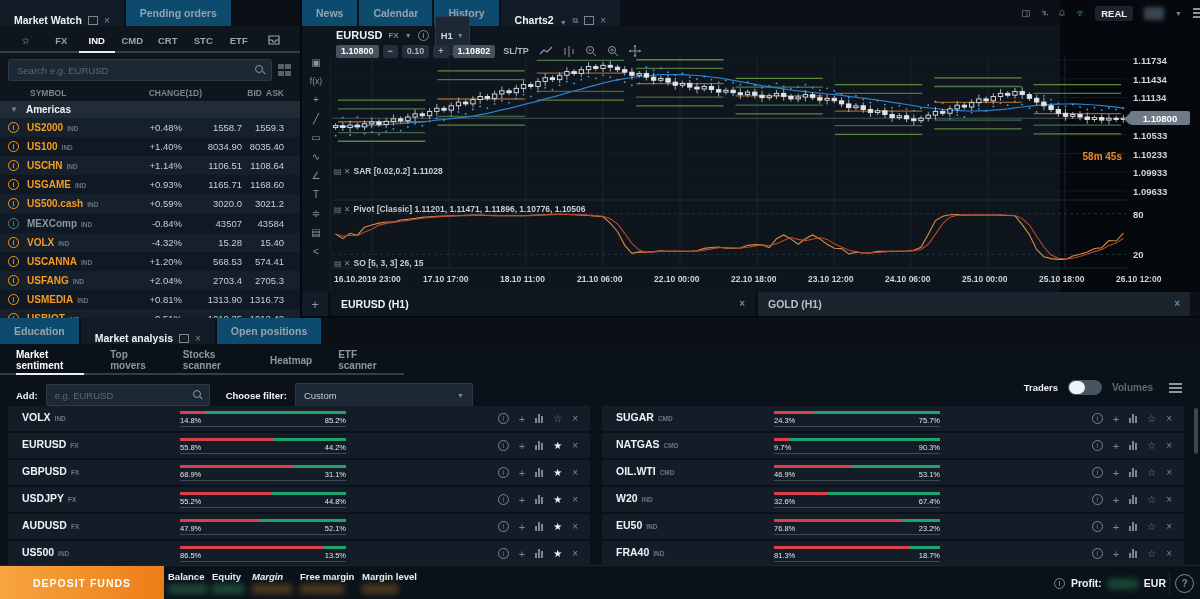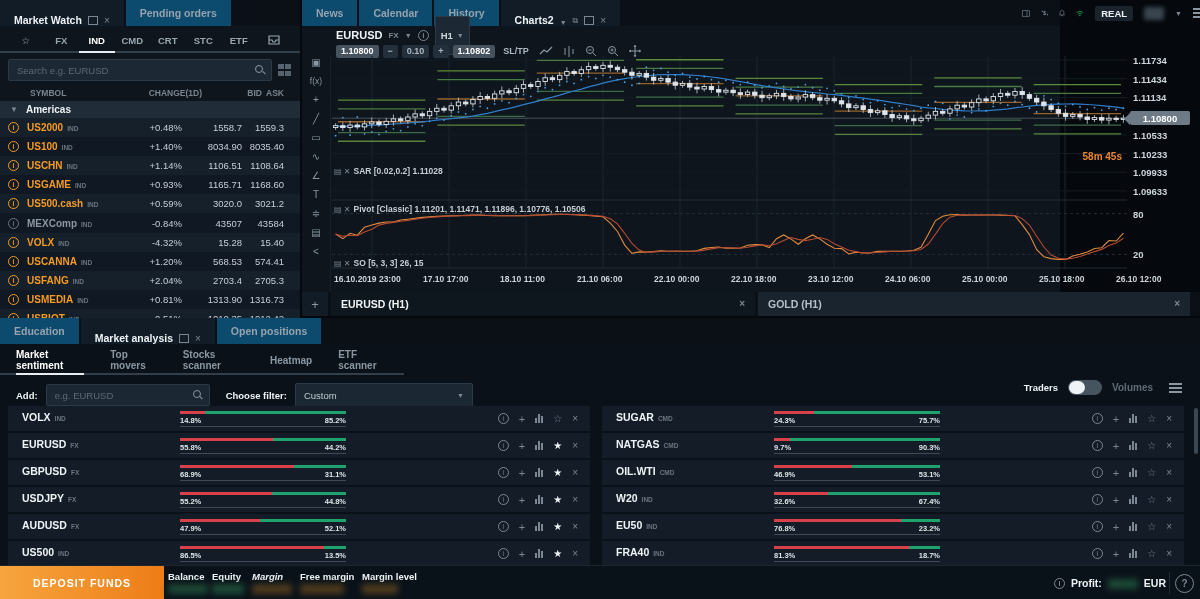--- a/index.html
+++ b/index.html
@@ -119,21 +119,21 @@
   .toggle .knob{position:absolute;left:1px;top:1px;width:16px;height:13px;background:#eef3f6;border-radius:7px;}
   .vol-lbl{color:#5d6a76;font-weight:bold;font-size:10px;}
   .sent-grid{position:absolute;left:8px;top:88px;width:1184px;display:grid;grid-template-columns:582px 582px;grid-column-gap:12px;}
   .sent-row{height:25px;margin-bottom:2px;background:#141d27;display:flex;align-items:center;position:relative;}
   .s-sym{position:absolute;left:14px;top:5px;font-weight:bold;color:#eef3f6;font-size:10.5px;display:flex;gap:4px;align-items:baseline;}
   .s-badge{font-size:6.5px;color:#6b7682;font-weight:bold;}
   .s-barwrap{position:absolute;left:172px;top:5px;width:166px;}
   .s-bar{height:3px;display:flex;}
   .s-bar .red{background:#d9404a;height:3px;}
   .s-bar .grn{background:#1ea36c;height:3px;}
-  .s-pcts{display:flex;justify-content:space-between;font-size:7.5px;color:#dfe5ea;font-weight:bold;
+  .s-pcts{display:flex;justify-content:space-between;font-size:7.5px;color:#dfe5ea;font-weight:normal;
           border-bottom:1px solid #3f4a55;padding:2px 0 1px 0;}
   .s-icons{position:absolute;right:12px;top:0;height:100%;display:flex;align-items:center;gap:10px;color:#7b8793;}
   .s-icons .star{font-size:10px;}
   .s-icons .star.filled{color:#eef3f6;}
   .mini-info{width:9px;height:9px;border-radius:50%;border:1px solid #7b8793;font-size:6.5px;
              display:flex;align-items:center;justify-content:center;}
   .mini-bars{display:inline-flex;align-items:flex-end;gap:1px;height:9px;}
   .mini-bars i{display:block;width:2px;background:#7b8793;}
   .scroll-thumb{position:absolute;right:2px;top:90px;width:4px;height:46px;background:#3a4754;border-radius:2px;}
 

